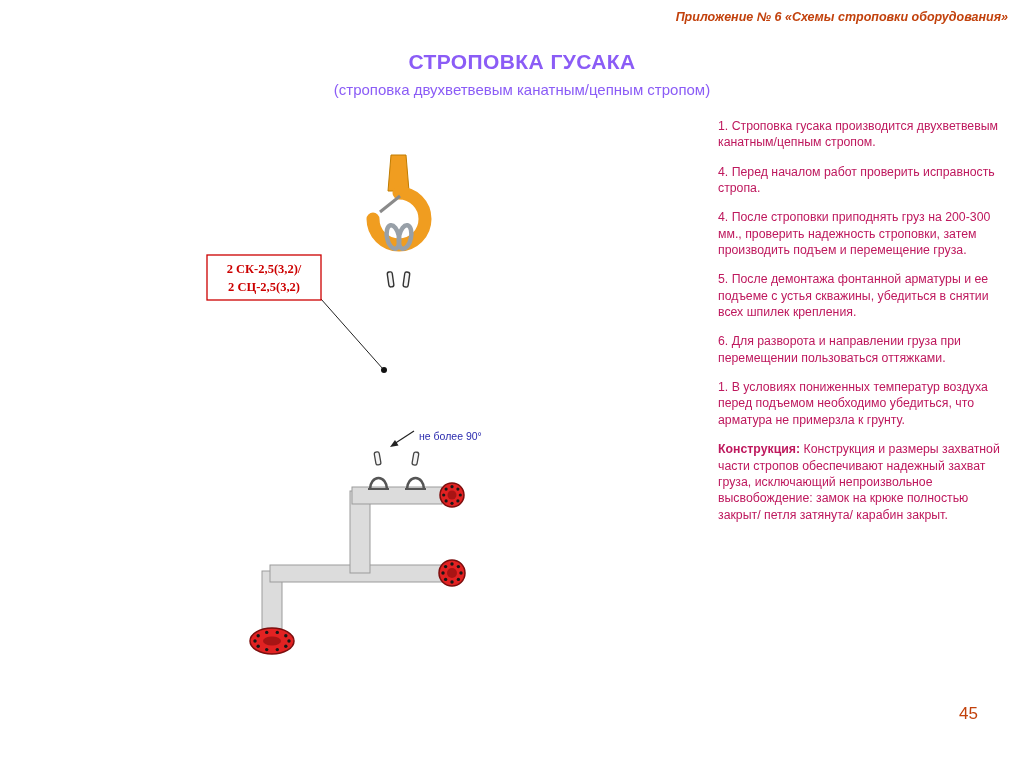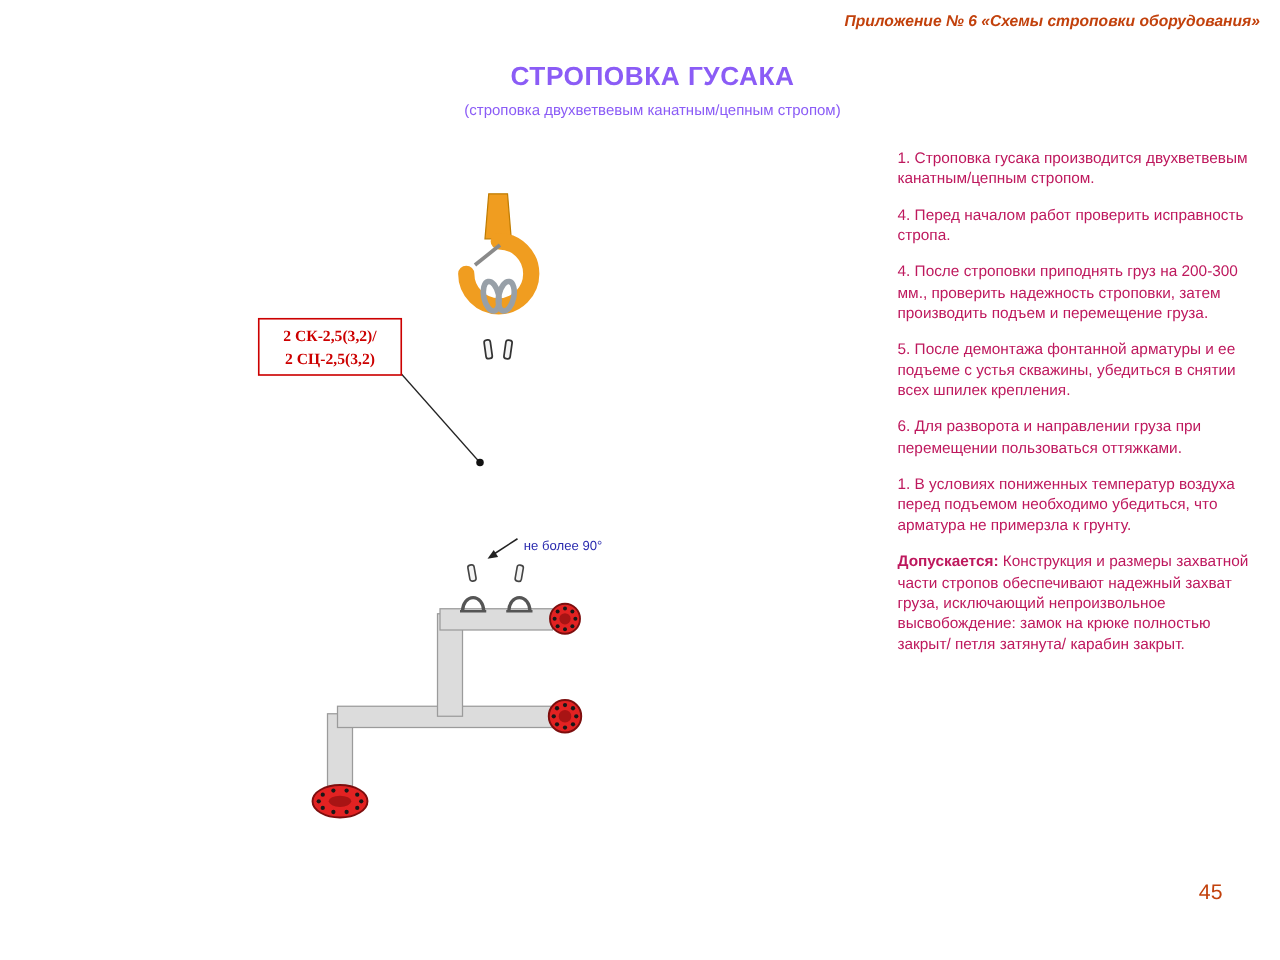--- a/index.html
+++ b/index.html
@@ -13,21 +13,21 @@
   .annotation {
     position: absolute; top: 10px; right: 16px;
     color: #c2410c; font-style: italic; font-weight: bold;
     font-size: 12.5px;
   }
   .title-block {
     position: absolute; top: 50px; left: 20px; width: 1004px;
     text-align: center; color: #8b5cf6;
   }
   .title { font-size: 21px; font-weight: bold; letter-spacing: 0.4px; }
-  .subtitle { font-size: 12px; margin-top: 7px; }
+  .subtitle { font-size: 15px; margin-top: 7px; }
   .instructions {
     position: absolute; top: 118px; left: 718px; width: 293px;
     color: #be185d; font-size: 12.3px; line-height: 1.33;
   }
   .instructions p { margin: 0 0 13px 0; }
   .instructions .note-label { font-weight: bold; }
   .page-number {
     position: absolute; right: 46px; bottom: 44px;
     color: #c2410c; font-size: 17px;
   }
@@ -143,18 +143,18 @@
 
   </svg>
 
   <div class="instructions">
     <p>1. Строповка гусака производится двухветвевым канатным/цепным стропом.</p>
     <p>4. Перед началом работ проверить исправность стропа.</p>
     <p>4. После строповки приподнять груз на 200-300 мм., проверить надежность строповки, затем производить подъем и перемещение груза.</p>
     <p>5. После демонтажа фонтанной арматуры и ее подъеме с устья скважины, убедиться в снятии всех шпилек крепления.</p>
     <p>6. Для разворота и направлении груза при перемещении пользоваться оттяжками.</p>
     <p>1. В условиях пониженных температур воздуха перед подъемом необходимо убедиться, что арматура не примерзла к грунту.</p>
-    <p><span class="note-label">Допускается:</span> <span>Конструкция и размеры захватной части стропов обеспечивают надежный захват груза, исключающий непроизвольное высвобождение: замок на крюке полностью закрыт/ петля затянута/ карабин закрыт.</span></p>
+    <p><span class="note-label">Конструкция:</span> <span>Конструкция и размеры захватной части стропов обеспечивают надежный захват груза, исключающий непроизвольное высвобождение: замок на крюке полностью закрыт/ петля затянута/ карабин закрыт.</span></p>
   </div>
 
   <div class="page-number">45</div>
 
 </div>
 
 </body></html>

